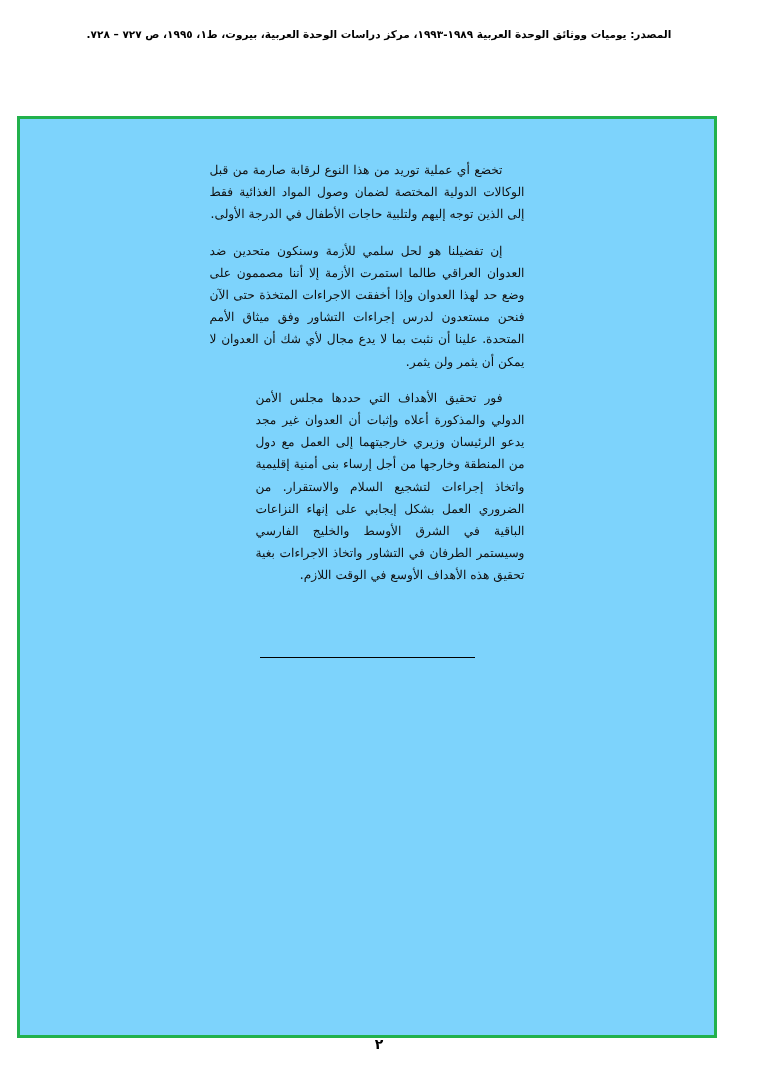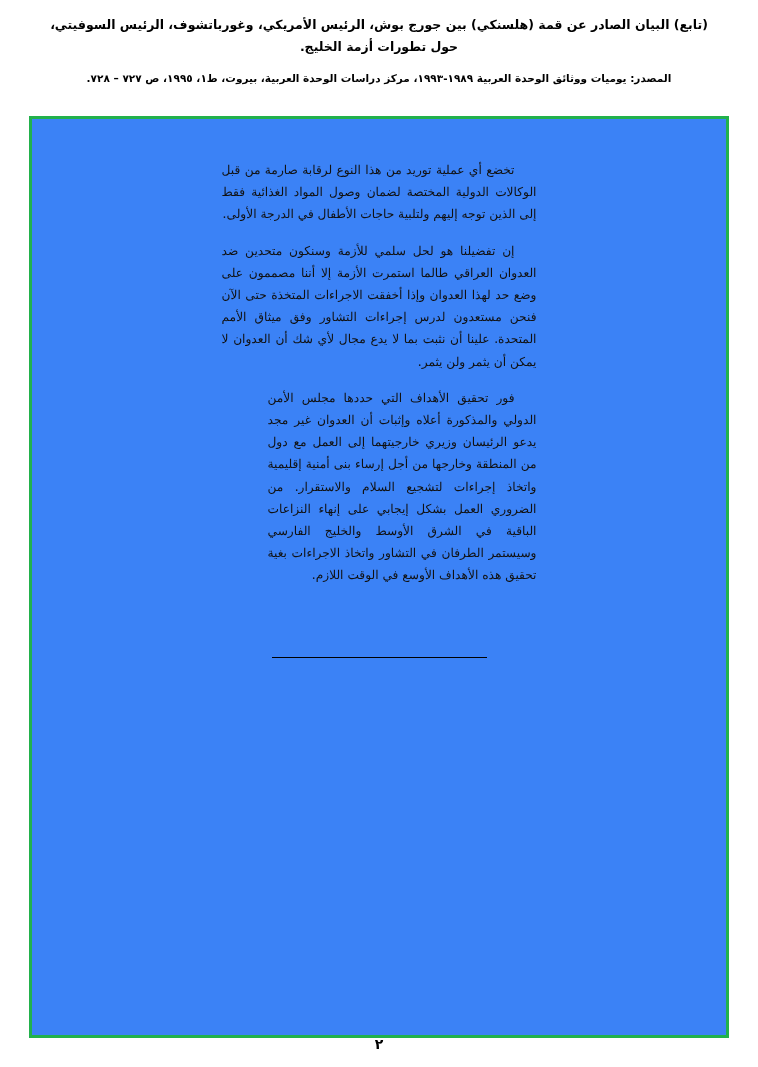--- a/index.html
+++ b/index.html
@@ -45,26 +45,26 @@
     font-size: 10.5px;
     line-height: 1.6;
     direction: rtl;
     text-align: center;
   }
 
   
   .frame {
     position: absolute;
     top: 116px;
-    left: 29px;
+    left: 17px;
     width: 700px;
     height: 922px;
     border: 3px solid #22b14c;
     box-sizing: border-box;
-    background: #3b82f6;
+    background: #7dd3fc;
   }
 
   .frame-inner {
     padding: 40px 0 0 0;
     height: 100%;
     box-sizing: border-box;
   }
 
   .text-column {
     width: 315px;
@@ -114,21 +114,20 @@
     color: #000;
     direction: rtl;
   }
 </style>
 </head>
 <body>
 
 <div class="page">
 
   <div class="header">
-    <div class="header-title">(تابع) البيان الصادر عن قمة (هلسنكي) بين جورج بوش، الرئيس الأمريكي، وغورباتشوف، الرئيس السوفيتي، حول تطورات أزمة الخليج.</div>
     <div class="header-source">المصدر: يوميات ووثائق الوحدة العربية ١٩٨٩-١٩٩٣، مركز دراسات الوحدة العربية، بيروت، ط١، ١٩٩٥، ص ٧٢٧ – ٧٢٨.</div>
   </div>
 
   <div class="frame">
     <div class="frame-inner">
       <div class="text-column">
         <p class="para">تخضع أي عملية توريد من هذا النوع لرقابة صارمة من قبل الوكالات الدولية المختصة لضمان وصول المواد الغذائية فقط إلى الذين توجه إليهم ولتلبية حاجات الأطفال في الدرجة الأولى.</p>
         <p class="para">إن تفضيلنا هو لحل سلمي للأزمة وسنكون متحدين ضد العدوان العراقي طالما استمرت الأزمة إلا أننا مصممون على وضع حد لهذا العدوان وإذا أخفقت الاجراءات المتخذة حتى الآن فنحن مستعدون لدرس إجراءات التشاور وفق ميثاق الأمم المتحدة. علينا أن نثبت بما لا يدع مجال لأي شك أن العدوان لا يمكن أن يثمر ولن يثمر.</p>
         <p class="para last">فور تحقيق الأهداف التي حددها مجلس الأمن الدولي والمذكورة أعلاه وإثبات أن العدوان غير مجد يدعو الرئيسان وزيري خارجيتهما إلى العمل مع دول من المنطقة وخارجها من أجل إرساء بنى أمنية إقليمية واتخاذ إجراءات لتشجيع السلام والاستقرار. من الضروري العمل بشكل إيجابي على إنهاء النزاعات الباقية في الشرق الأوسط والخليج الفارسي وسيستمر الطرفان في التشاور واتخاذ الاجراءات بغية تحقيق هذه الأهداف الأوسع في الوقت اللازم.</p>
       </div>

